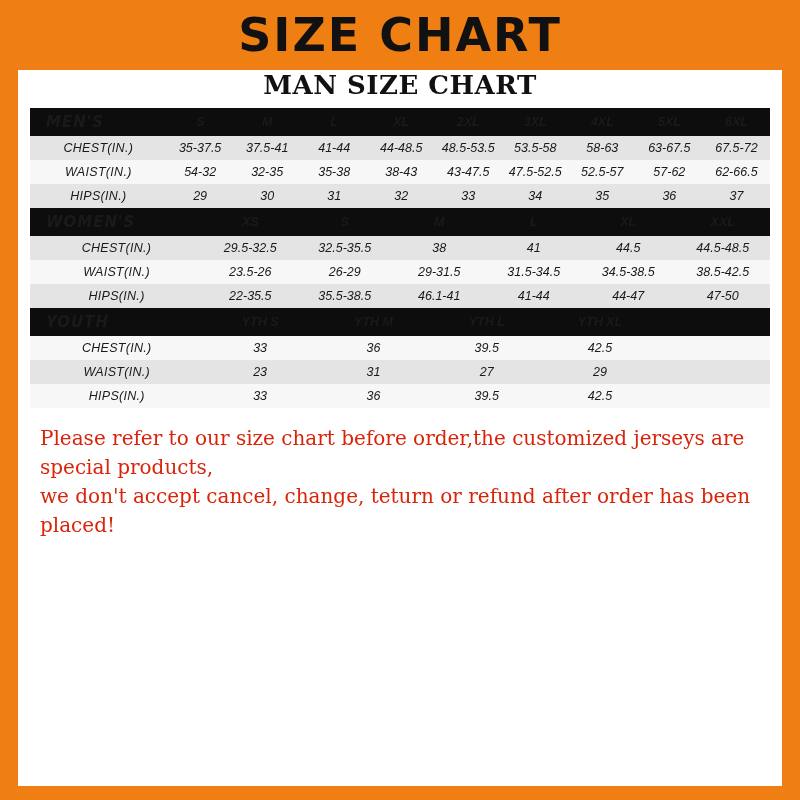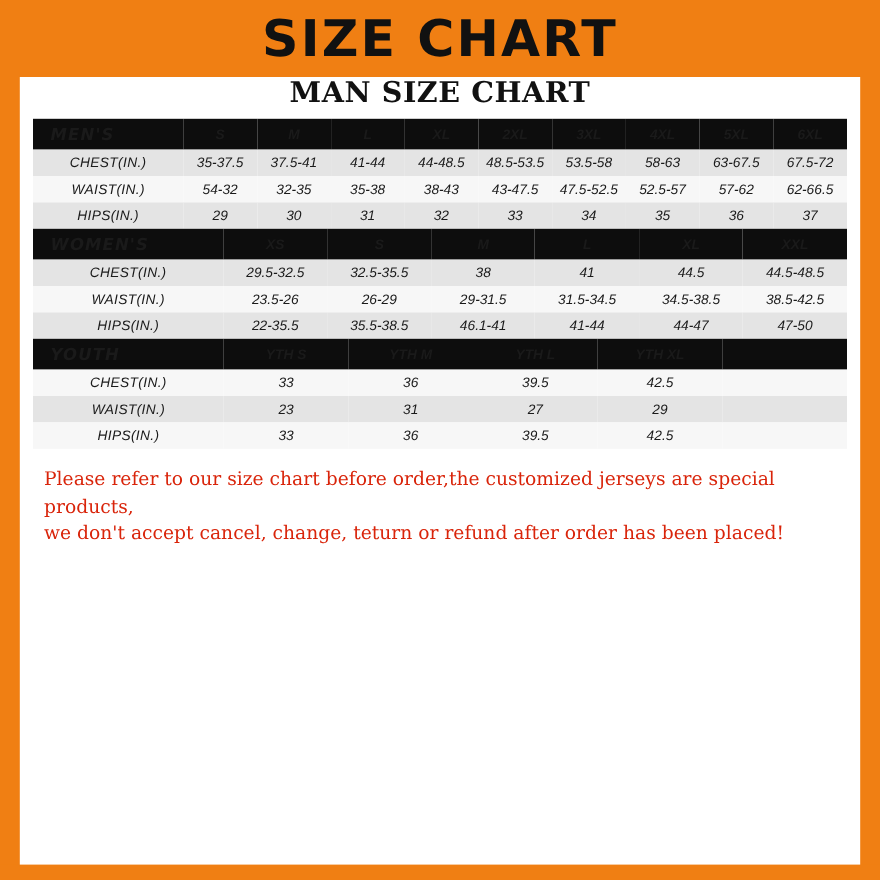--- a/index.html
+++ b/index.html
@@ -88,21 +88,21 @@
   }
   tbody td.row-label {
     font-weight: normal;
     letter-spacing: 0.3px;
   }
   .footer-note {
     margin-top: 16px;
     padding: 0 10px;
     color: #d9240a;
     font-family: "DejaVu Serif", serif;
-    font-size: 17px;
+    font-size: 20px;
     line-height: 1.45;
     text-align: left;
   }
   .bottom-strip {
     position: absolute;
     left: -18px;
     right: -18px;
     bottom: 0;
     height: 14px;
     background: #f07f13;

